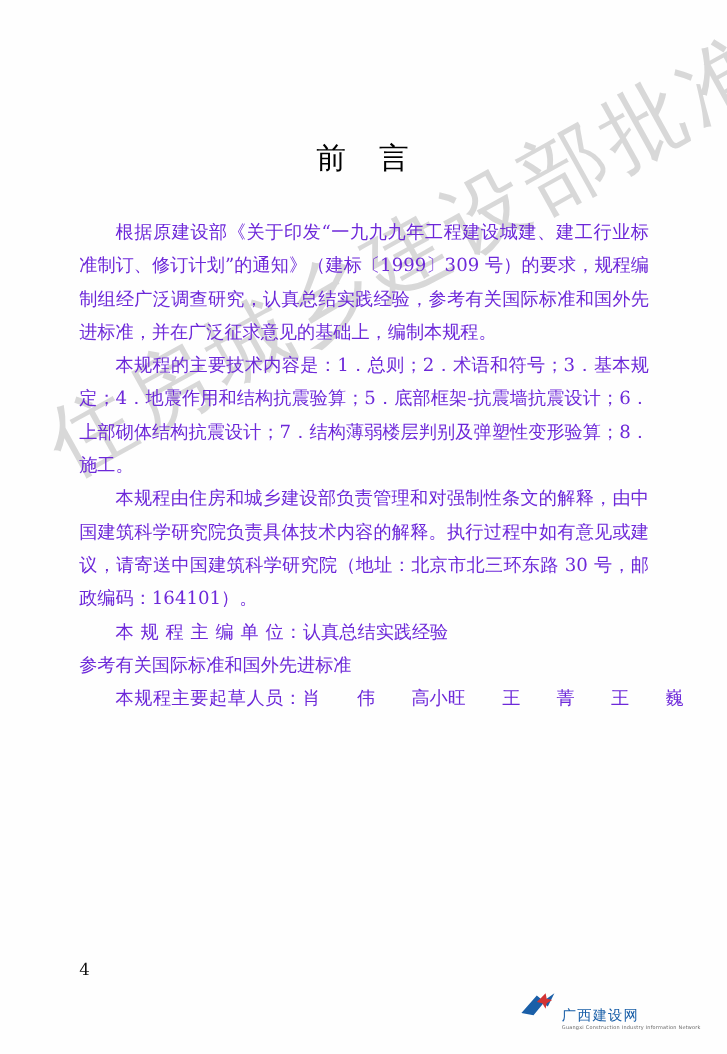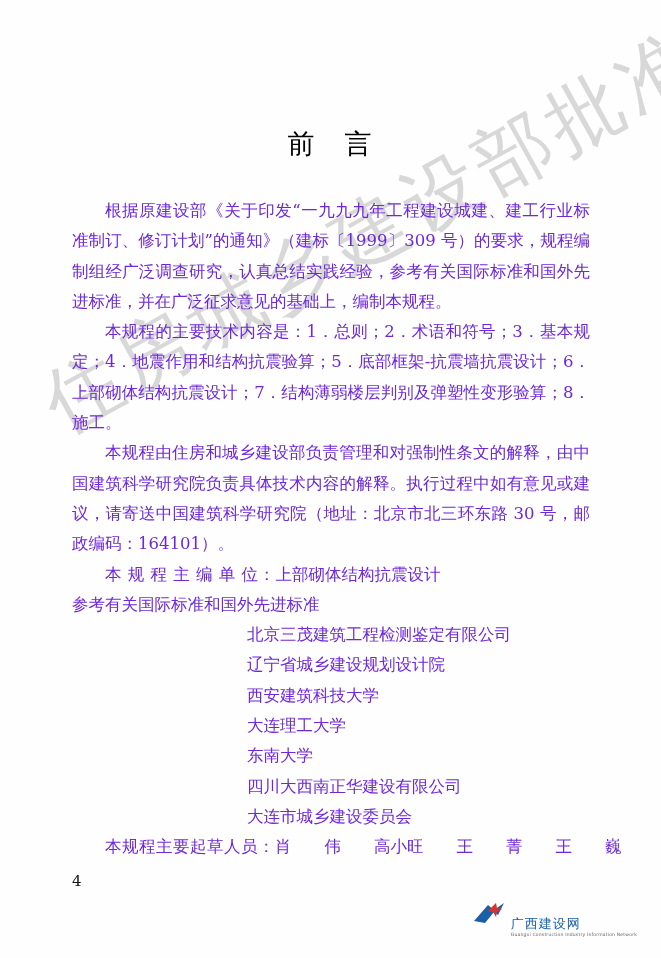--- a/index.html
+++ b/index.html
@@ -156,36 +156,27 @@
   </div>
 
   <div class="body-text">
 
     <p class="para">根据原建设部《关于印发“一九九九年工程建设城建、建工行业标准制订、修订计划”的通知》（建标〔1999〕309 号）的要求，规程编制组经广泛调查研究，认真总结实践经验，参考有关国际标准和国外先进标准，并在广泛征求意见的基础上，编制本规程。</p>
     <p class="para">本规程的主要技术内容是：1．总则；2．术语和符号；3．基本规定；4．地震作用和结构抗震验算；5．底部框架-抗震墙抗震设计；6．上部砌体结构抗震设计；7．结构薄弱楼层判别及弹塑性变形验算；8．施工。</p>
     <p class="para">本规程由住房和城乡建设部负责管理和对强制性条文的解释，由中国建筑科学研究院负责具体技术内容的解释。执行过程中如有意见或建议，请寄送中国建筑科学研究院（地址：北京市北三环东路 30 号，邮政编码：164101）。</p>
 
     <div class="unit-line">
       <span class="unit-label">本 规 程 主 编 单 位：</span>
-      <span class="unit-value">上部砌体结构抗震设计</span>
+      <span class="unit-value">认真总结实践经验</span>
     </div>
 
     <div class="unit-line">
       <span class="unit-value">参考有关国际标准和国外先进标准</span>
     </div>
 
-    <div class="cont-list">
-      <p class="cont-item">北京三茂建筑工程检测鉴定有限公司</p>
-      <p class="cont-item">辽宁省城乡建设规划设计院</p>
-      <p class="cont-item">西安建筑科技大学</p>
-      <p class="cont-item">大连理工大学</p>
-      <p class="cont-item">东南大学</p>
-      <p class="cont-item">四川大西南正华建设有限公司</p>
-      <p class="cont-item">大连市城乡建设委员会</p>
-    </div>
 
     <div class="unit-line drafters">
       <span class="unit-label">本规程主要起草人员：</span>
       <span class="unit-value nm">肖　　伟　　高小旺　　王　　菁　　王　　巍</span>
     </div>
 
   </div>
 
   <div class="page-number">4</div>
 

